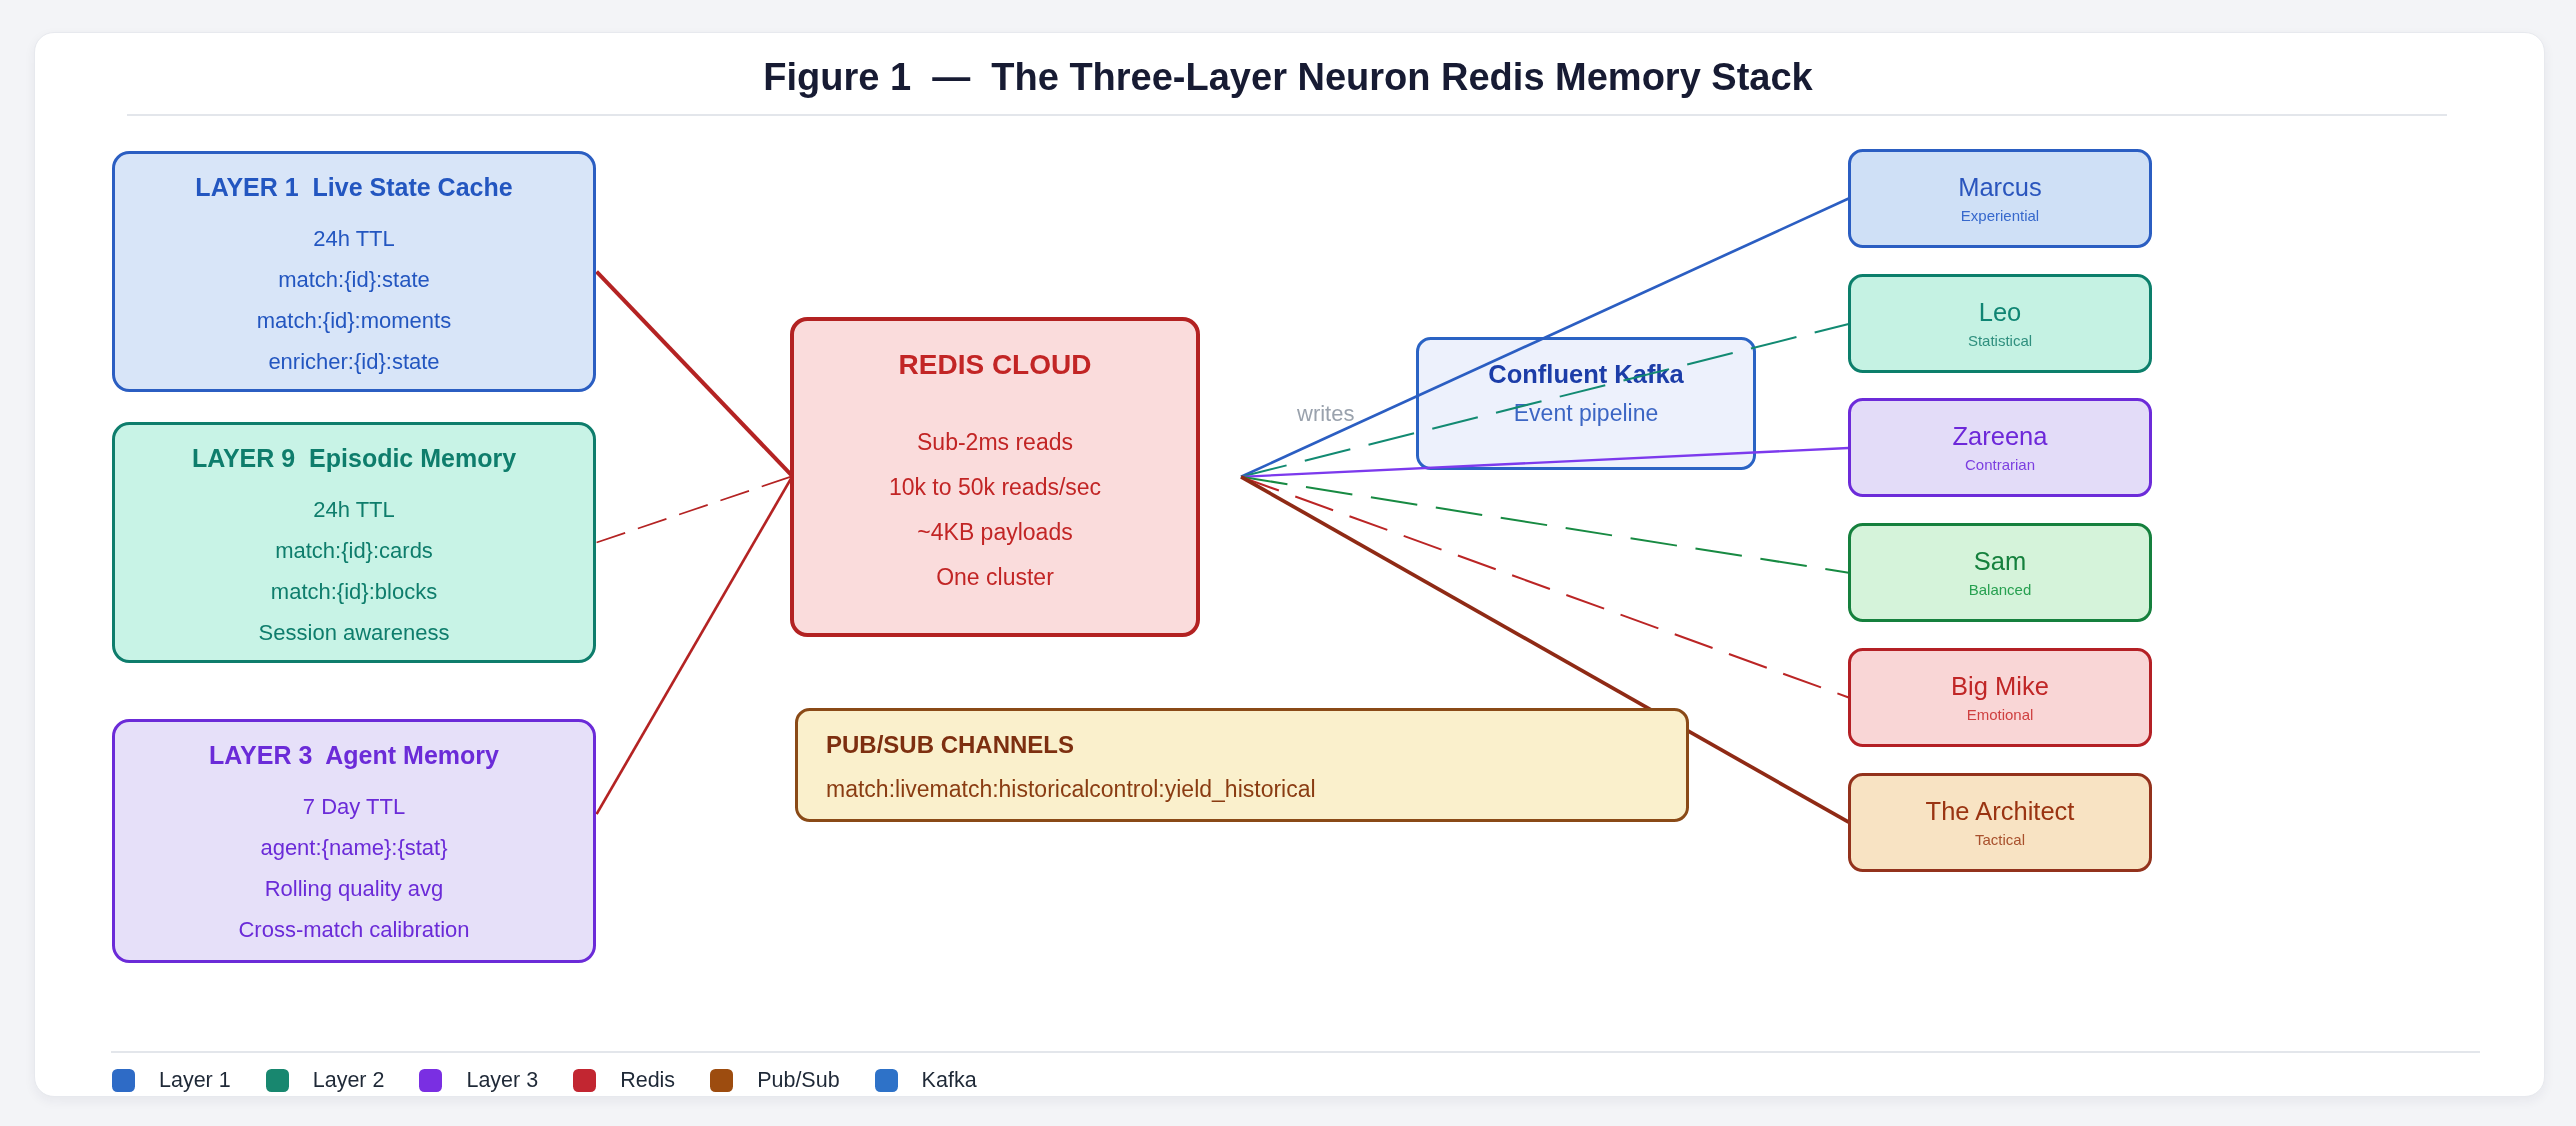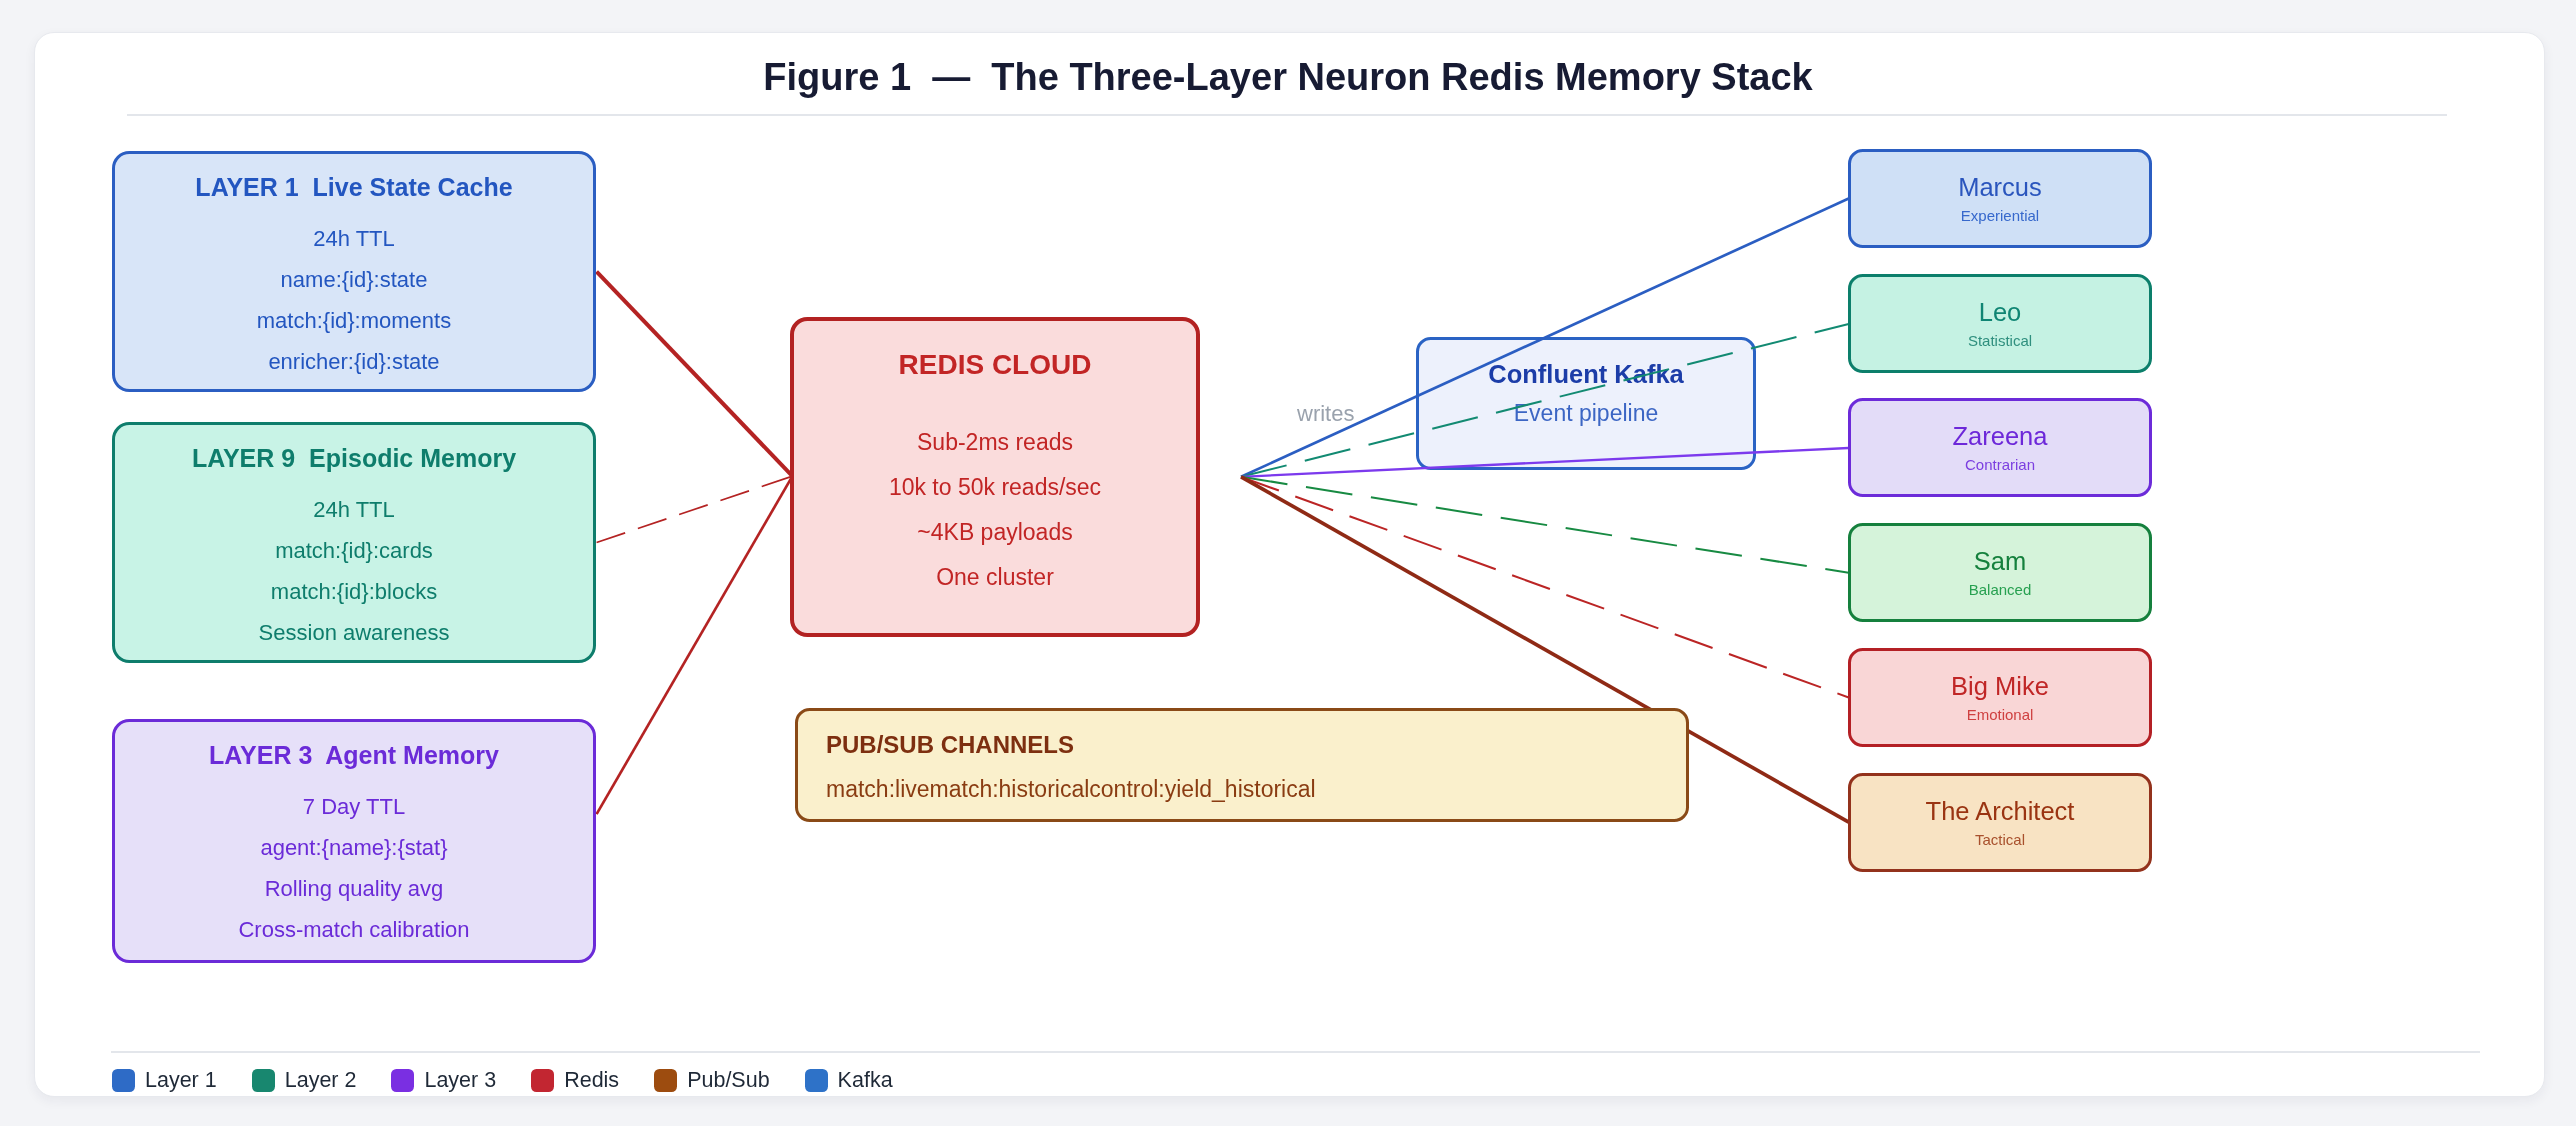--- a/index.html
+++ b/index.html
@@ -97,21 +97,21 @@
   }
 
   .legend {
     position: absolute;
     left: 112px; top: 1068px;
     display: flex;
     align-items: center;
     gap: 35px;
     z-index: 3;
   }
-  .legend-item { display: flex; align-items: center; gap: 10px; }
+  .legend-item { display: flex; align-items: center; gap: 24px; }
   .swatch { width: 23px; height: 23px; border-radius: 5.4px; display: inline-block; }
   .legend-label { font-size: 21.5px; color: #1f2937; }
 </style>
 </head>
 <body>
 
 <div class="card"></div>
 
 <h1 class="fig-title">Figure 1  —  The Three-Layer Neuron Redis Memory Stack</h1>
 <div class="rule rule-top"></div>
@@ -132,21 +132,21 @@
   <line x1="1850" y1="711" x2="2756" y2="1040" stroke-width="3" stroke-dasharray="60 26" style="stroke: rgb(187, 37, 37);"></line>
   <line x1="1850" y1="711" x2="2756" y2="1226" stroke-width="5.5" style="stroke: rgb(143, 42, 21);"></line>
 </svg>
 
 <div class="writes-label">writes</div>
 
 <div class="node layerbox layer1" style="background: rgb(216, 229, 248); border-color: rgb(43, 94, 194); color: rgb(35, 86, 192);">
   <div class="node-title">LAYER 1  Live State Cache</div>
   <div class="node-lines">
     <div class="node-line">24h TTL</div>
-    <div class="node-line">name:{id}:state</div>
+    <div class="node-line">match:{id}:state</div>
     <div class="node-line">match:{id}:moments</div>
     <div class="node-line">enricher:{id}:state</div>
   </div>
 </div>
 
 <div class="node layerbox layer2" style="background: rgb(200, 243, 230); border-color: rgb(14, 125, 108); color: rgb(14, 125, 108);">
   <div class="node-title">LAYER 9  Episodic Memory</div>
   <div class="node-lines">
     <div class="node-line">24h TTL</div>
     <div class="node-line">match:{id}:cards</div>

